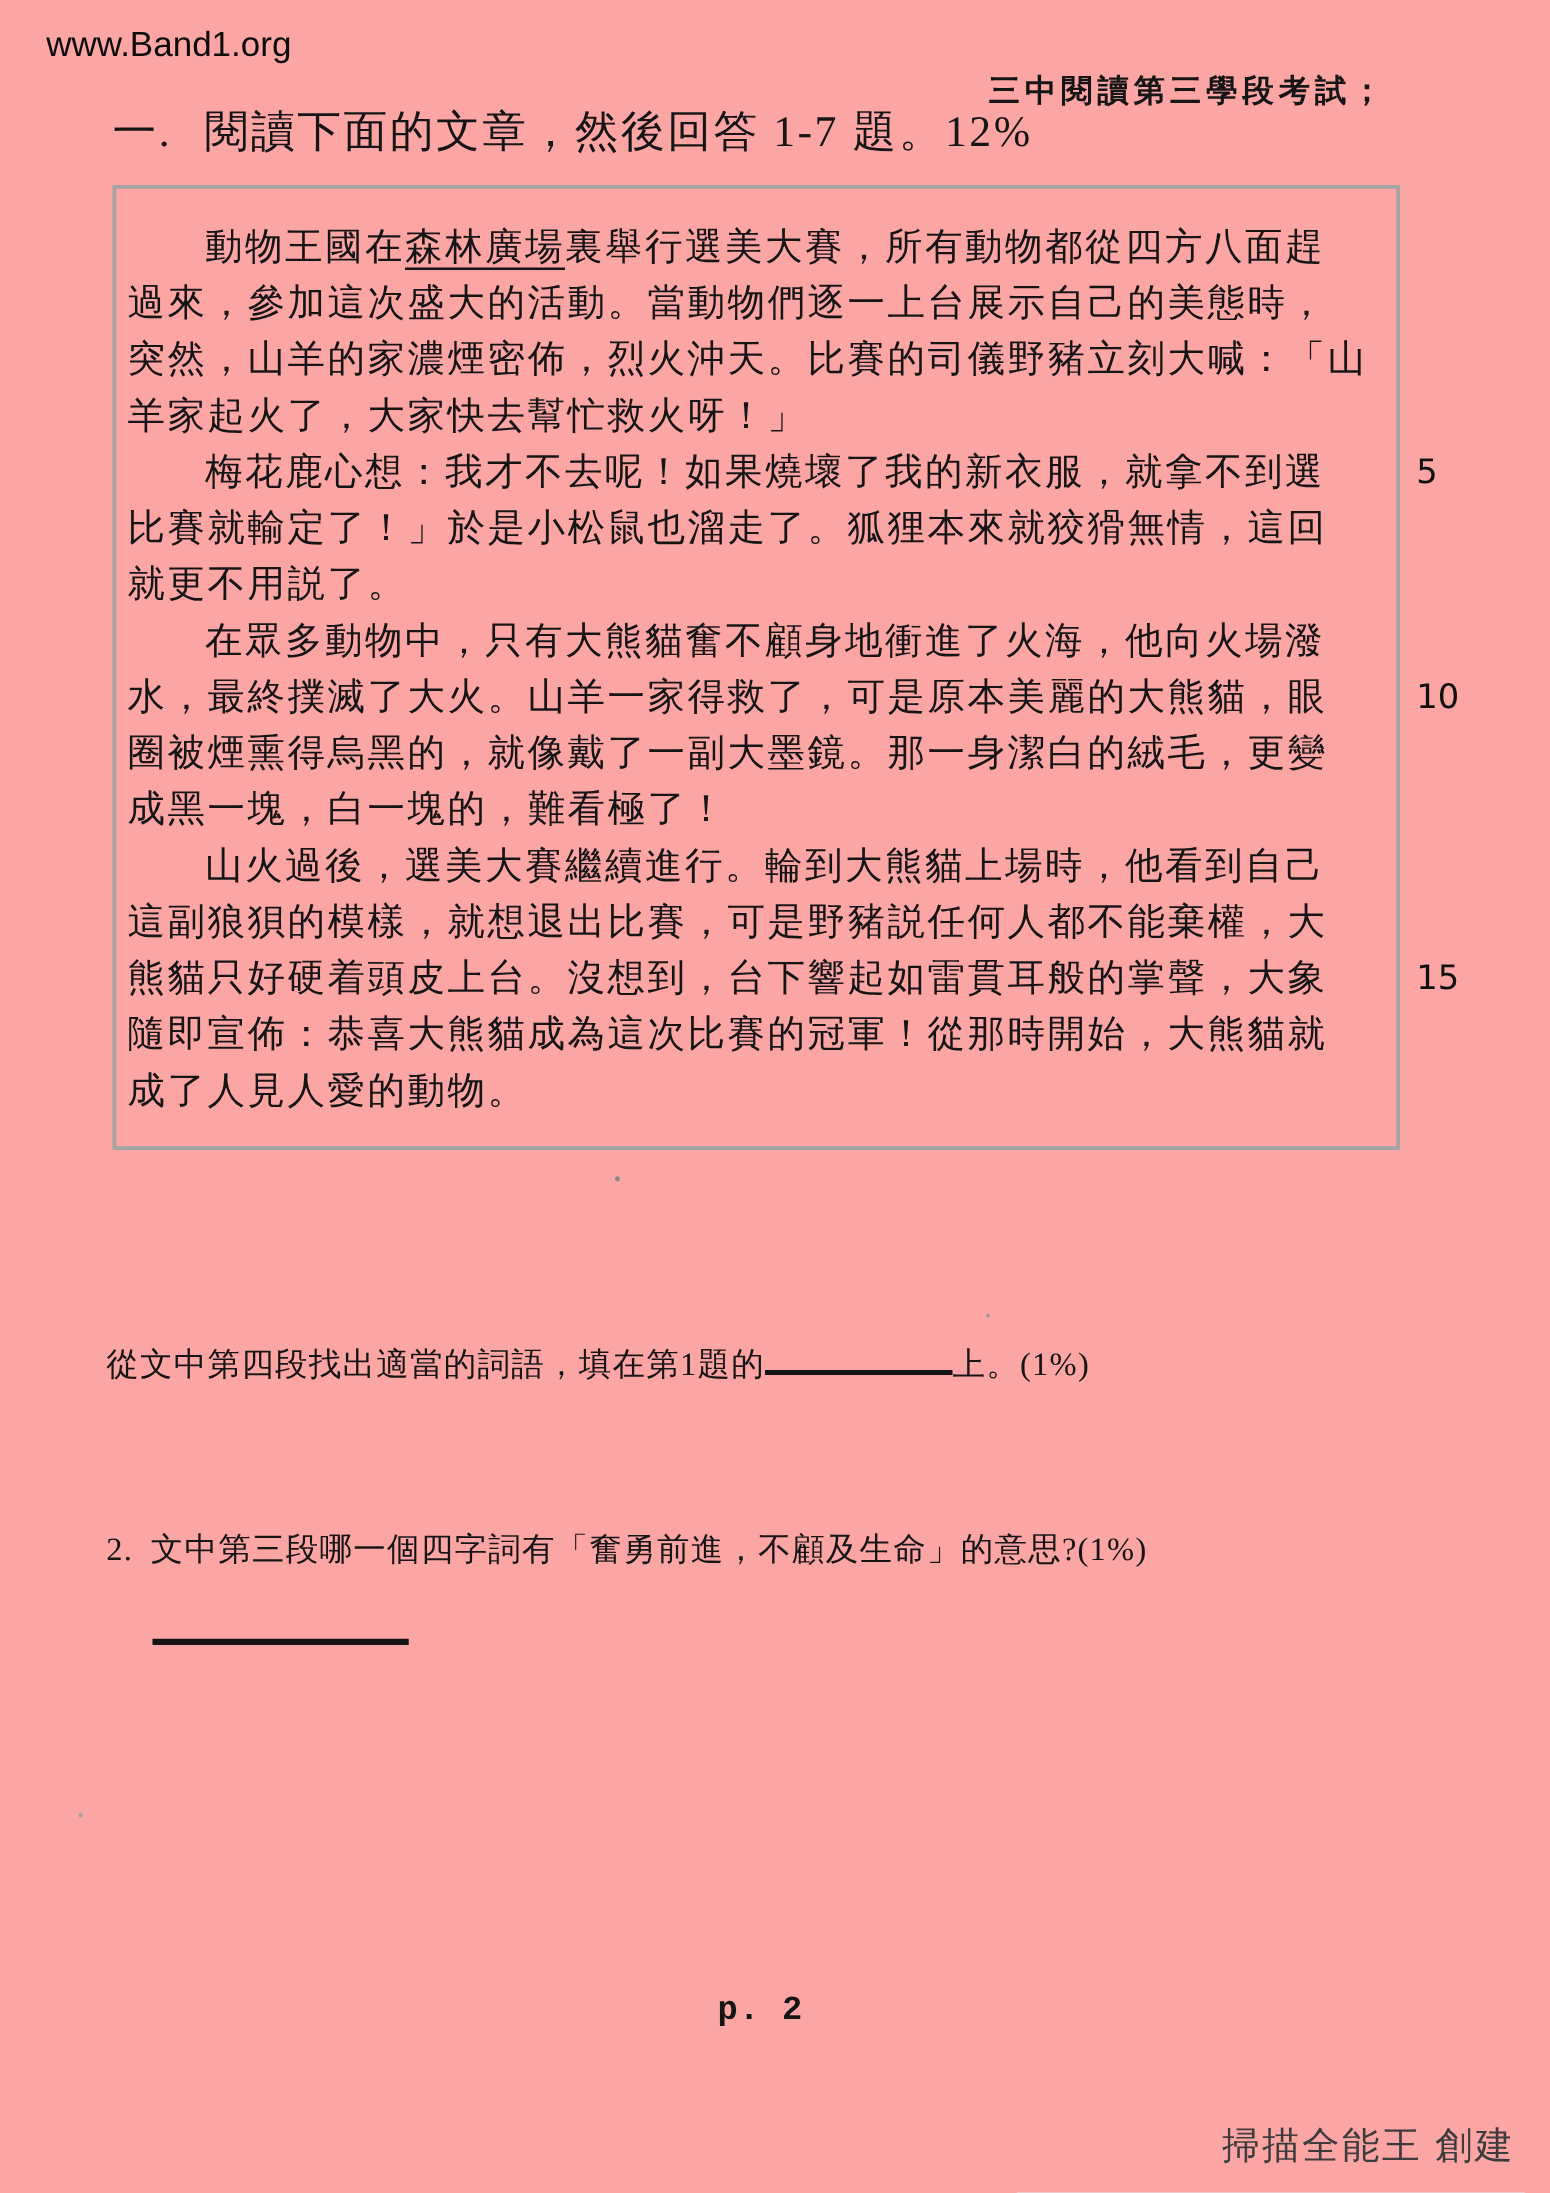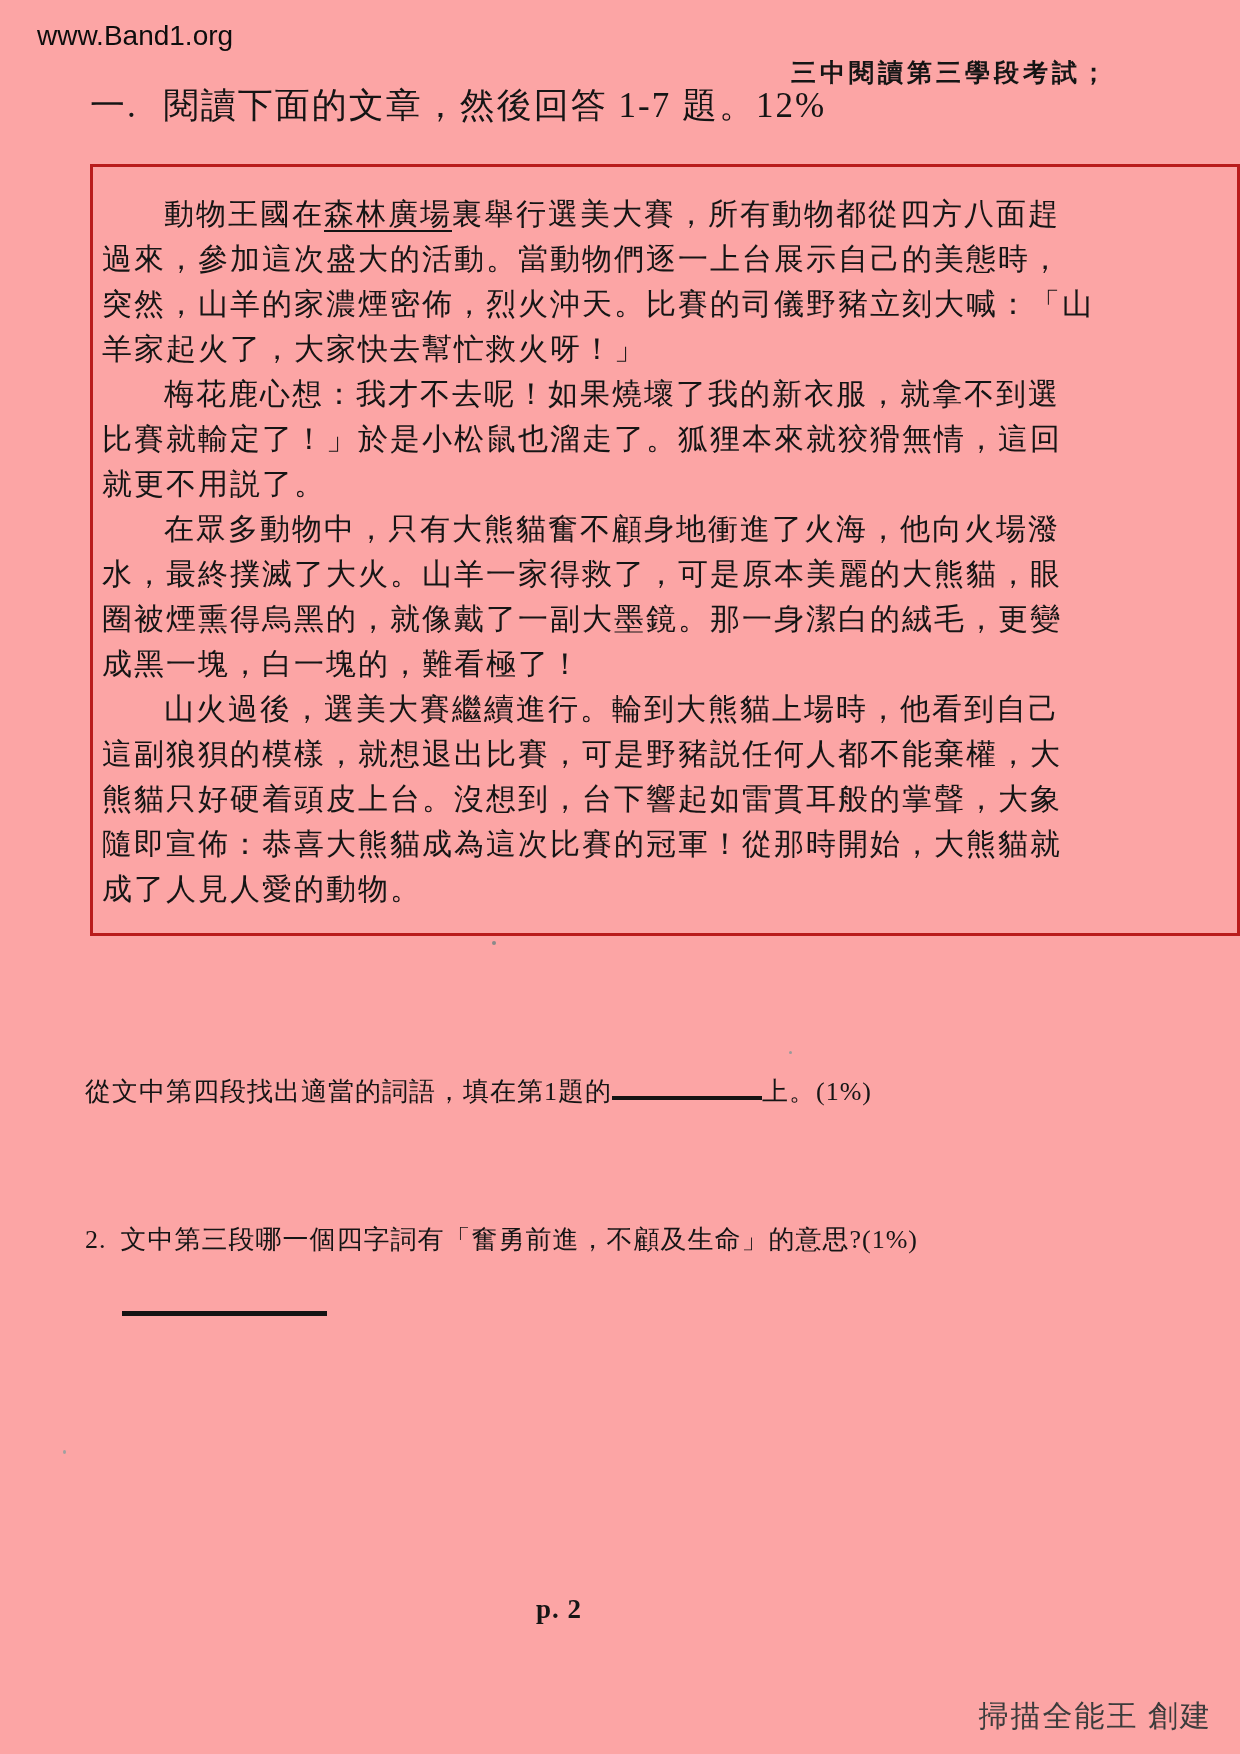--- a/index.html
+++ b/index.html
@@ -21,23 +21,23 @@
     position:absolute;right:130px;top:56px;
     font-size:25px;letter-spacing:4px;font-weight:bold;
     white-space:nowrap;
   }
   .section-heading{
     position:absolute;left:90px;top:82px;
     font-size:35px;letter-spacing:2px;white-space:nowrap;
   }
   .section-heading .sec-no{margin-right:26px;}
   .passage-box{
-    position:absolute;left:90px;top:164px;
-    width:1150px;height:772px;
-    border:3px solid #b91c1c;
+    position:absolute;left:90px;top:148px;
+    width:1030px;height:772px;
+    border:3px solid #a3a3a3;
     box-sizing:border-box;
     padding:24px 6px 0 9px;
   }
   .pline{
     position:relative;
     height:45px;line-height:45px;
     font-size:30px;letter-spacing:2px;
     white-space:nowrap;
   }
   .pline.pstart{text-indent:62px;}
@@ -60,27 +60,27 @@
     vertical-align:baseline;
   }
   .blank.w150{width:150px;}
   .blank.w200{width:200px;}
   .answer-line{
     position:absolute;left:122px;top:1299px;
     width:205px;height:12px;
     border-bottom:5px solid #141414;
   }
   .page-num{
-    position:absolute;left:536px;top:1594px;
-    font-family:Liberation Serif, serif;
+    position:absolute;left:574px;top:1594px;
+    font-family:Liberation Mono, monospace;
     font-size:27px;font-weight:bold;letter-spacing:1px;
   }
   .scanner-credit{
     position:absolute;right:28px;top:1696px;
-    font-family:Liberation Serif, serif;
+    font-family:Liberation Sans, sans-serif;
     font-size:30px;color:#3c3c3c;letter-spacing:2px;
   }
   .speck{position:absolute;border-radius:50%;background:#8a8a8a;}
   .speck.s1{left:492px;top:941px;width:4px;height:4px;}
   .speck.s2{left:789px;top:1051px;width:3px;height:3px;background:#9a9a9a;}
   .speck.s3{left:63px;top:1450px;width:3px;height:4px;background:#a0a0a0;}
 </style>
 </head>
 <body>
 

